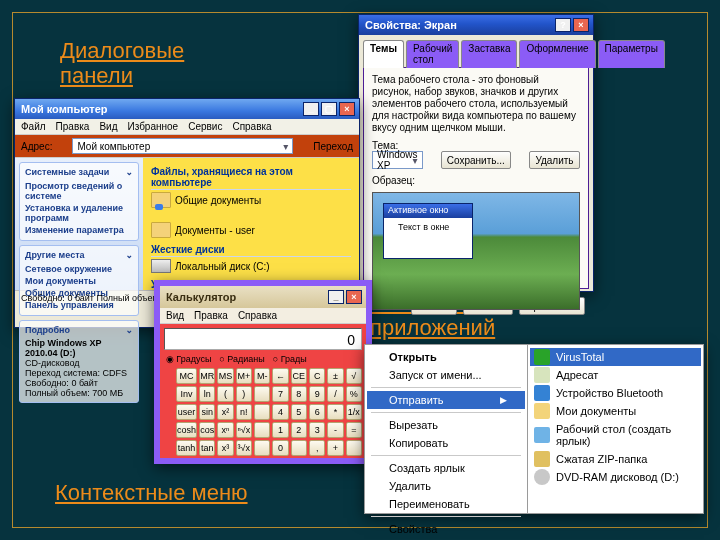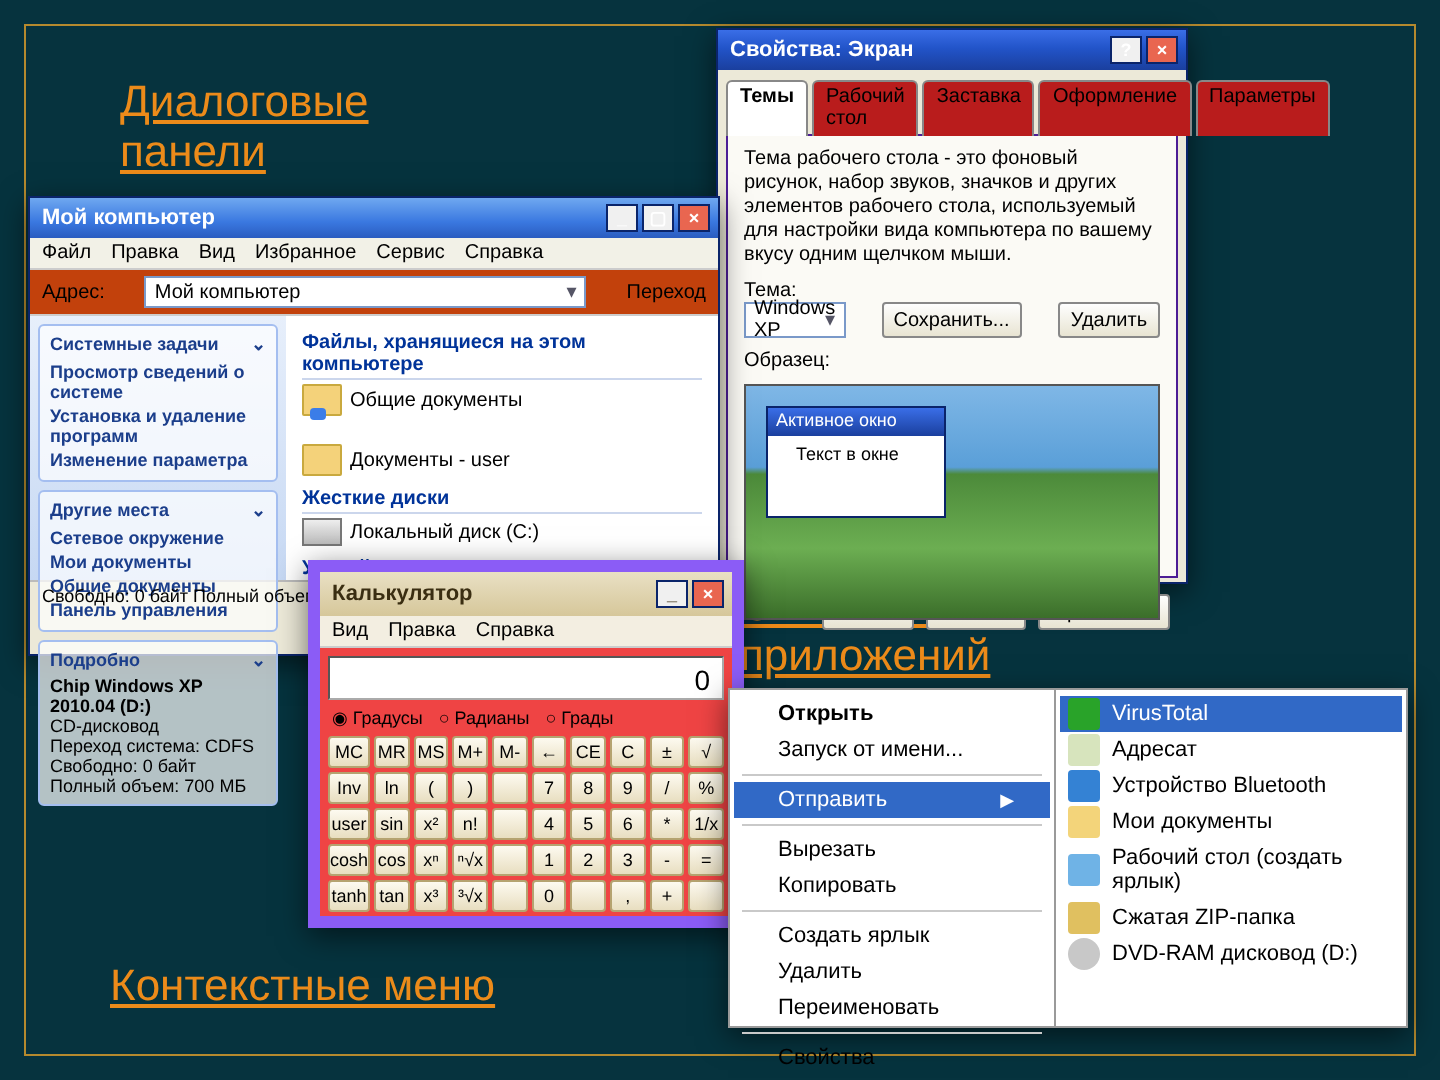--- a/index.html
+++ b/index.html
@@ -53,21 +53,21 @@
   .tbtn.x { background: #e96650; color: #fff; }
 
   
   .disp { left: 358px; top: 14px; width: 236px; height: 278px; }
   .tabs {
     display: flex; gap: 2px; padding: 4px 4px 0 4px;
     font-size: 10px;
   }
   .tab {
     padding: 2px 6px 3px;
-    background: #b91c1c;
+    background: #8b5cf6;
     border: 1px solid #888; border-bottom: none;
     border-radius: 3px 3px 0 0;
     position: relative; top: 1px;
   }
   .tab.active { background: #fff; font-weight: bold; z-index: 2; }
   .tabbody {
     margin: 0 4px 4px; padding: 6px 8px 4px;
     background: #fbfaf5;
     border: 1px solid #4c1d95;
     height: 222px;
@@ -120,21 +120,21 @@
     border-bottom: 1px solid #ccc; align-items: center;
   }
   .ticn { width: 16px; height: 16px; border-radius: 50%; background: #6bb95f; position: relative; }
   .ticn::before { content: "←"; position: absolute; inset: 0; display: flex; align-items: center; justify-content: center; color: #fff; font-size: 10px; }
   .ticn.fwd::before { content: "→"; }
   .addrbar {
     background: #c2410c; padding: 3px 6px; display: flex; gap: 20px; align-items: center;
     border-bottom: 1px solid #ccc; font-size: 10px;
   }
   .addrbar .dd { height: 16px; }
-  .expl-body { display: flex; height: calc(100% - 20px - 18px - 22px - 22px - 14px); background: #ffffff; }
+  .expl-body { display: flex; height: calc(100% - 20px - 18px - 22px - 22px - 14px); background: #fde047; }
   .sidebar {
     width: 128px; background: linear-gradient(#e7effb,#c6d8f3);
     padding: 4px; font-size: 9px;
     display: flex; flex-direction: column; gap: 4px;
   }
   .panel {
     background: rgba(255,255,255,.7);
     border: 1px solid #a4bef0; border-radius: 3px;
     padding: 4px 5px;
   }
@@ -161,21 +161,21 @@
   .calc .titlebar { background: linear-gradient(#e9e0c4,#d6c79a); color: #3a2e12; height: 22px; }
   .calc .menubar { background: #f3eee1; }
   .calc .disp-out {
     margin: 4px; height: 22px; background: #fff;
     border: 1px inset #aaa; text-align: right; padding: 3px 6px 0 0;
     font-size: 14px;
   }
   .calc .radios { display: flex; gap: 8px; padding: 0 6px 4px; font-size: 9px; }
   .calc-grid {
     display: grid; grid-template-columns: repeat(10, 1fr);
-    gap: 2px; padding: 0 4px 4px;
+    gap: 2px; padding: 0 4px 4px; margin-left: 12px;
   }
   .cbtn {
     height: 16px; border: 1px solid #b5a370; background: linear-gradient(#fdfaf0,#e8dec0);
     font-size: 9px; display: flex; align-items: center; justify-content: center;
     border-radius: 2px;
   }
 
   
   .ctx {
     position: absolute; left: 364px; top: 344px; width: 340px; height: 170px;

